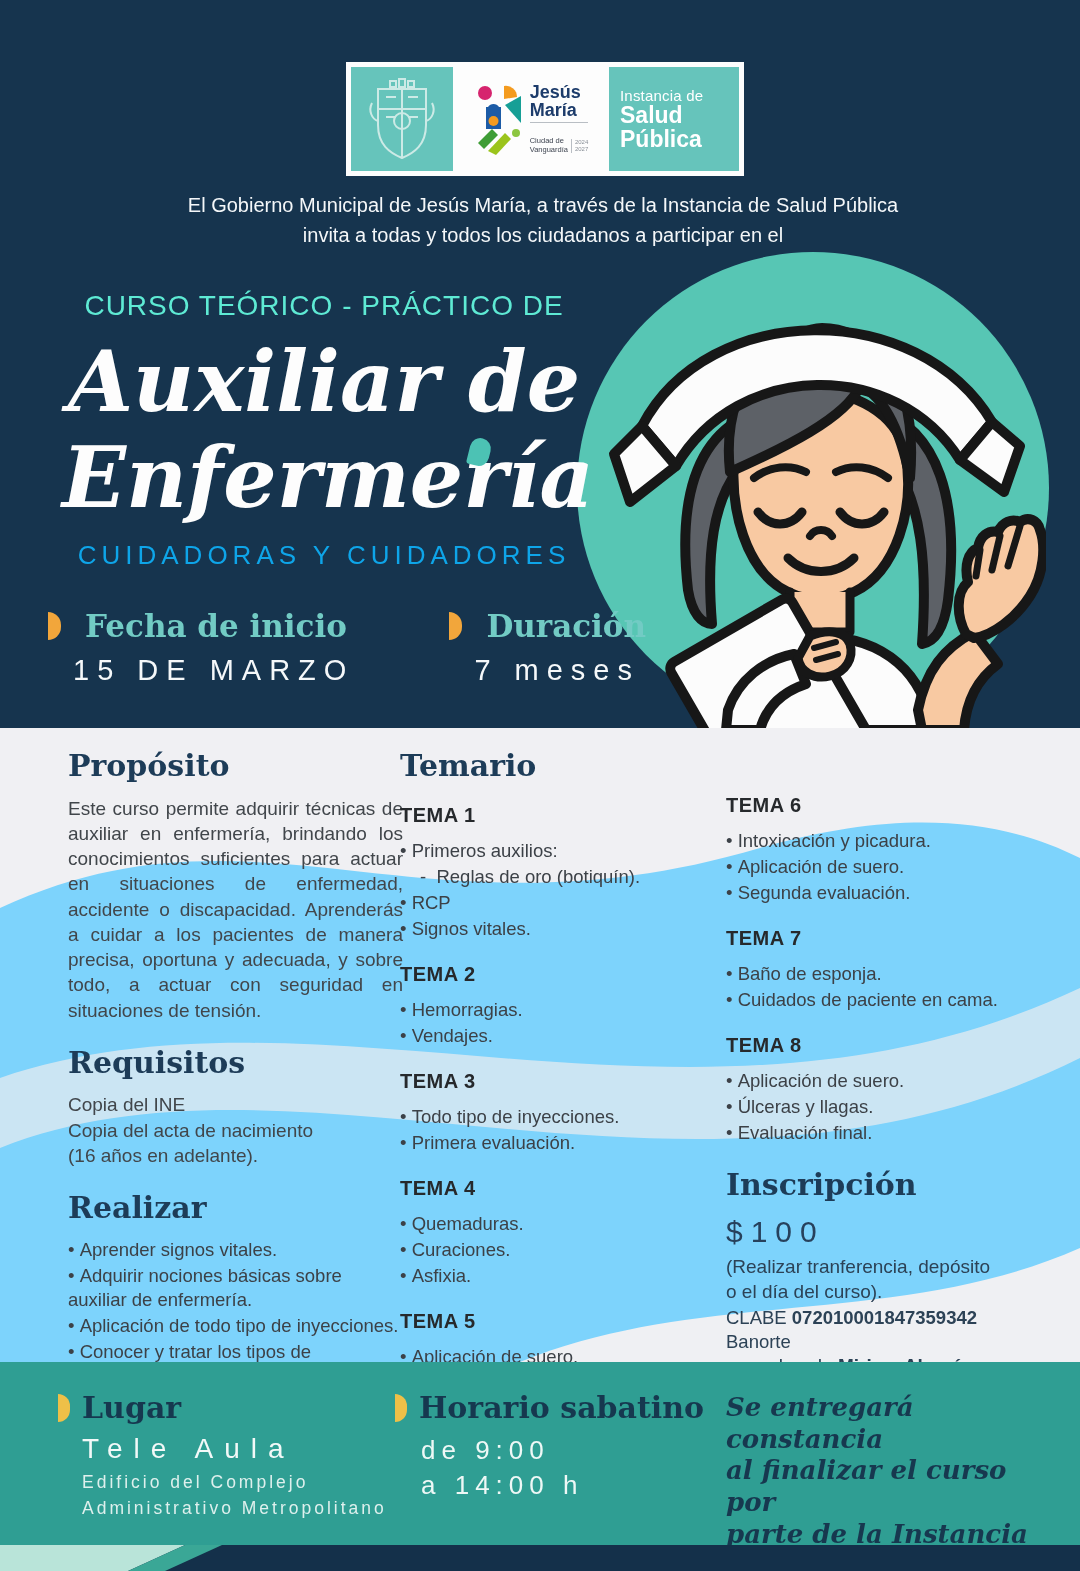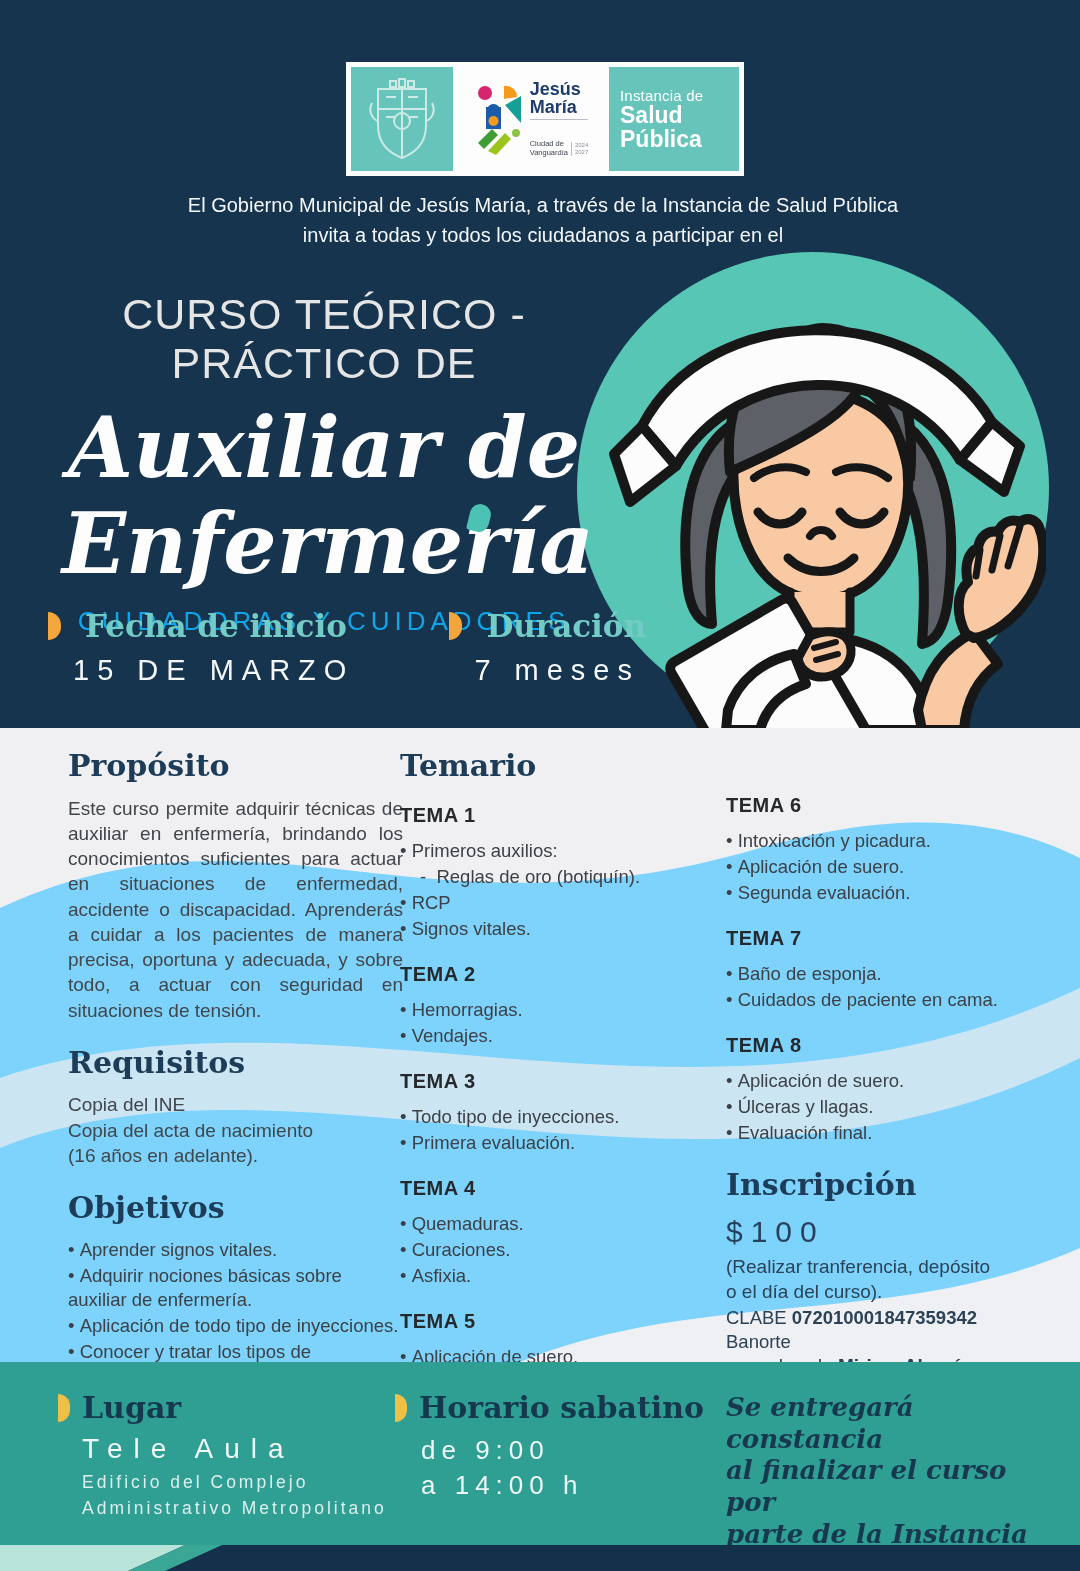--- a/index.html
+++ b/index.html
@@ -15,30 +15,30 @@
             display:flex;gap:5px;padding:5px;box-sizing:border-box;}
   .logo-cell{height:100%;}
   .cell-teal{background:#66c4bb;}
   .cell-arms{width:102px;display:flex;align-items:center;justify-content:center;}
   .cell-city{width:146px;background:#fdfdfd;display:flex;align-items:center;justify-content:center;gap:4px;}
   .cell-inst{width:130px;display:flex;flex-direction:column;justify-content:center;padding-left:11px;box-sizing:border-box;}
   .inst-l1{color:#fff;font-size:15px;letter-spacing:.2px;}
   .inst-l2,.inst-l3{color:#fff;font-size:23px;font-weight:bold;line-height:1.02;}
   .city-text{display:flex;flex-direction:column;}
   .city-name{color:#1d3c6b;font-weight:bold;font-size:18px;line-height:1.0;}
-  .city-tagrow{display:flex;align-items:center;gap:3px;margin-top:3px;border-top:1px solid #b9bec4;padding-top:20px;}
+  .city-tagrow{display:flex;align-items:center;gap:3px;margin-top:3px;border-top:1px solid #b9bec4;padding-top:14px;}
   .city-tag div{font-size:7.5px;color:#3e4450;line-height:1.15;}
   .city-years{border-left:1px solid #b9bec4;padding-left:3px;}
   .city-years div{font-size:6px;color:#8a9098;line-height:1.2;}
 
   .intro{position:absolute;left:3px;top:190px;width:1080px;text-align:center;color:#f4f7f9;
          font-size:20px;line-height:1.5;}
 
   .title-block{position:absolute;left:62px;top:290px;width:524px;text-align:center;}
-  .course-type{color:#e5e5e5;font-size:43px;letter-spacing:1px;margin-bottom:12px;}
+  .course-type{color:#5eead4;font-size:28px;letter-spacing:1px;margin-bottom:12px;}
   .title-line{font-family:"DejaVu Serif", serif;font-style:italic;font-weight:bold;
               color:#fdfdfd;font-size:84px;line-height:96px;}
   .title2-wrap{position:relative;}
   .accent-dot{position:absolute;left:407px;top:8px;width:21px;height:28px;background:#4cc2b4;
               border-radius:11px 11px 11px 3px;transform:rotate(14deg);}
   .subtitle{color:#0ea5e9;font-size:26px;letter-spacing:5px;margin-top:14px;}
 
   .info-row{position:absolute;left:48px;top:608px;display:flex;gap:95px;}
   .d-bullet{width:13px;height:28px;border-radius:0 14px 14px 0;background:#f2a63b;flex:0 0 auto;}
   .info-label-row{display:flex;align-items:center;gap:24px;}
@@ -225,21 +225,21 @@
 
     <div class="col col1">
       <h2 class="sec">Propósito</h2>
       <p class="body-text justify">Este curso permite adquirir técnicas de auxiliar en enfermería, brindando los conocimientos suficientes para actuar en situaciones de enfermedad, accidente o discapacidad. Aprenderás a cuidar a los pacientes de manera precisa, oportuna y adecuada, y sobre todo, a actuar con seguridad en situaciones de tensión.</p>
       <h2 class="sec">Requisitos</h2>
       <div class="plain-lines">
           <div>Copia del INE</div>
           <div>Copia del acta de nacimiento</div>
           <div>(16 años en adelante).</div>
         </div>
-      <h2 class="sec">Objetivos</h2>
+      <h2 class="sec">Realizar</h2>
       <ul class="b-list" id="objetivos-list">
           <li class="b-item">Aprender signos vitales.</li>
           <li class="b-item">Adquirir nociones básicas sobre auxiliar de enfermería.</li>
           <li class="b-item">Aplicación de todo tipo de inyecciones.</li>
           <li class="b-item">Conocer y tratar los tipos de hemorragias.</li>
           <li class="b-item">Tratar todo tipo de curaciones.</li>
           <li class="b-item">Realizar baño de esponja a pacientes enfermos.</li>
           <li class="b-item">Aplicación de suero y medicamentos indicados.</li>
           <li class="b-item">Actuar ante una asfixia.</li>
           <li class="b-item">Actuar ante una quemadura.</li>

